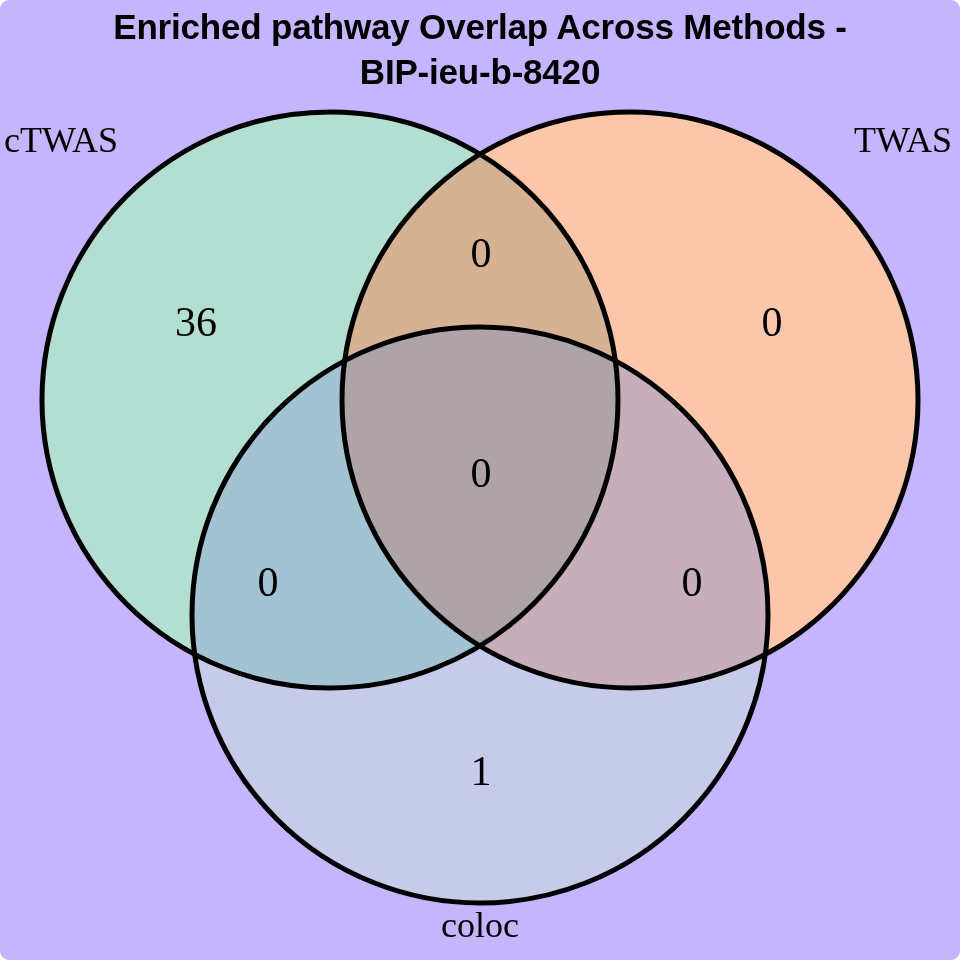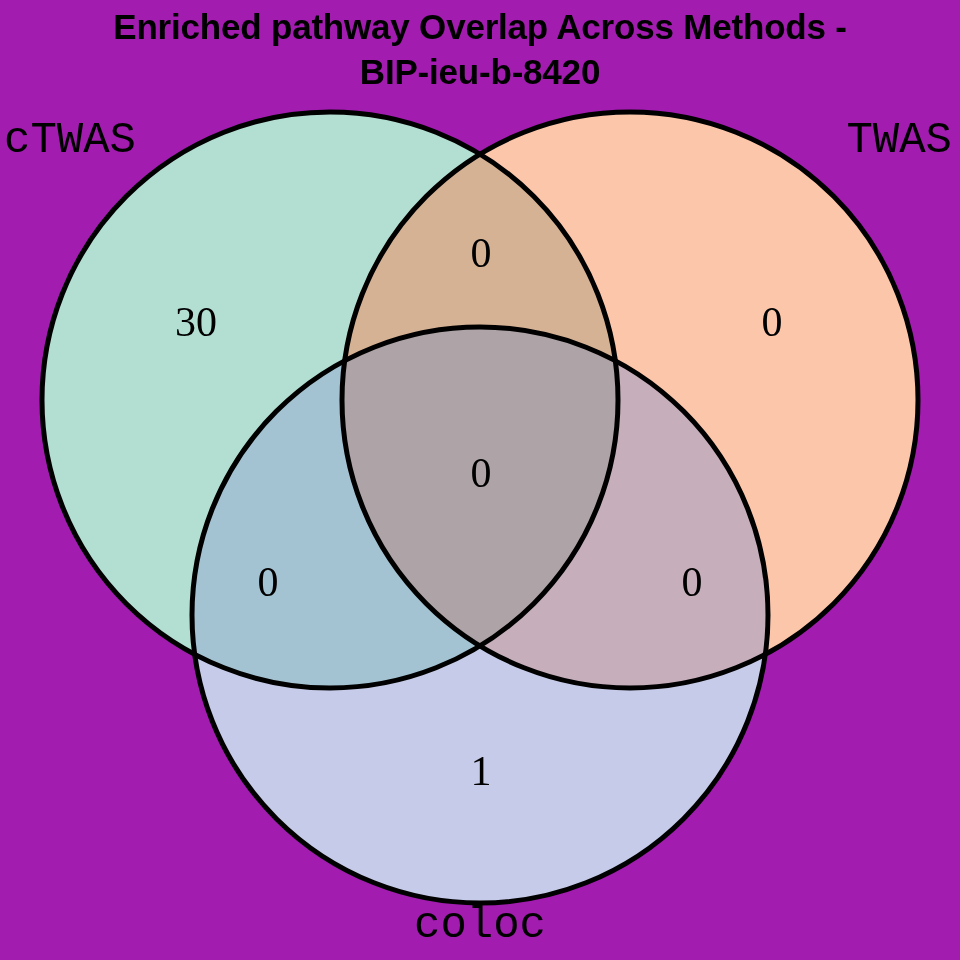--- a/index.html
+++ b/index.html
@@ -46,22 +46,22 @@
     position: absolute;
     left: 0;
     top: 0;
     width: 960px;
     height: 960px;
   }
 
   
   .set-label {
     position: absolute;
-    font-family: Liberation Mono, monospace;
-    font-size: 44px;
+    font-family: Liberation Serif, serif;
+    font-size: 36px;
     line-height: 44px;
     color: #000000;
     white-space: nowrap;
   }
   #label-ctwas { left: 4px;  top: 118px; }
   #label-twas  { right: 8px; top: 118px; }
   #label-coloc { left: 0; top: 903px; width: 960px; text-align: center; }
 
   
   .region-count {
@@ -78,21 +78,21 @@
   #count-twas-only   { left: 772px; top: 322px; }
   #count-coloc-only  { left: 481px; top: 771px; }
   #count-ctwas-twas  { left: 481px; top: 253px; }
   #count-ctwas-coloc { left: 268px; top: 582px; }
   #count-twas-coloc  { left: 692px; top: 582px; }
   #count-all-three   { left: 481px; top: 473px; }
 </style>
 </head>
 <body>
 
-<div id="figure" style="background: #a21caf;">
+<div id="figure" style="background: #c4b5fd; border-radius: 9px;">
 
   <div id="title-block">
     <span class="tline">Enriched pathway Overlap Across Methods -</span>
     <span class="tline">BIP-ieu-b-8420</span>
   </div>
 
   <svg id="venn-canvas" viewBox="0 0 960 960" width="960" height="960" xmlns="http://www.w3.org/2000/svg">
     <defs>
 
       <clipPath id="clip-ctwas">
@@ -128,21 +128,21 @@
 
     <circle cx="330" cy="400" r="288" fill="none" stroke="#000000" stroke-width="5"></circle>
     <circle cx="630" cy="400" r="288" fill="none" stroke="#000000" stroke-width="5"></circle>
     <circle cx="480" cy="615" r="288" fill="none" stroke="#000000" stroke-width="5"></circle>
   </svg>
 
   <div class="set-label" id="label-ctwas">cTWAS</div>
   <div class="set-label" id="label-coloc">coloc</div>
   <div class="set-label" id="label-twas">TWAS</div>
 
-  <div class="region-count" id="count-ctwas-only">30</div>
+  <div class="region-count" id="count-ctwas-only">36</div>
   <div class="region-count" id="count-twas-only">0</div>
   <div class="region-count" id="count-coloc-only">1</div>
   <div class="region-count" id="count-ctwas-twas">0</div>
   <div class="region-count" id="count-ctwas-coloc">0</div>
   <div class="region-count" id="count-twas-coloc">0</div>
   <div class="region-count" id="count-all-three">0</div>
 
 </div>
 
 </body></html>

